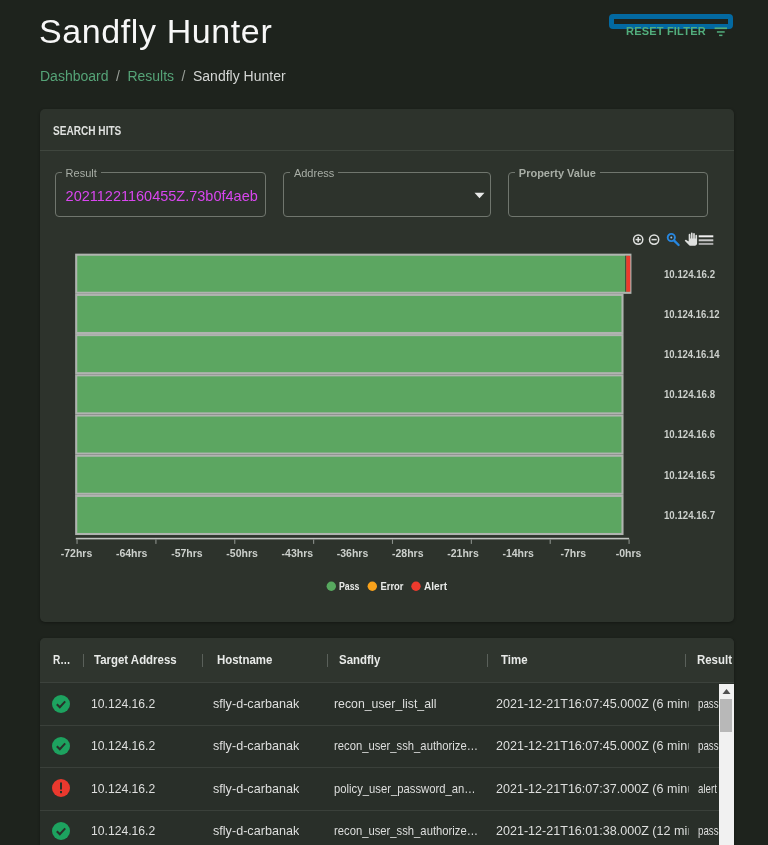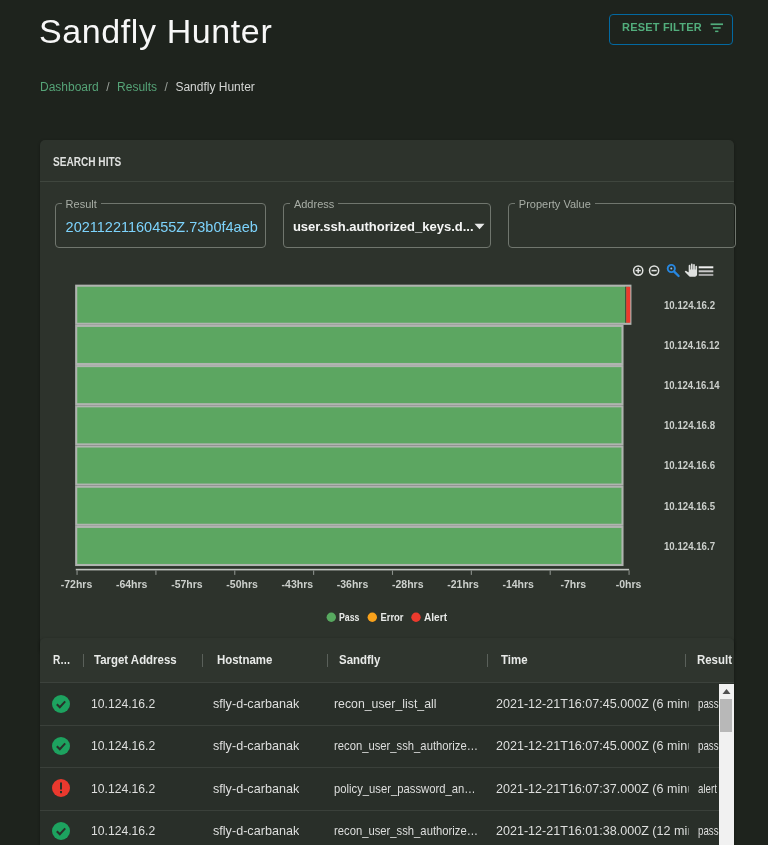--- a/index.html
+++ b/index.html
@@ -1,35 +1,35 @@
 <!DOCTYPE html>
 <html><head>
 <meta charset="utf-8">
 <style>
   html,body{margin:0;padding:0;}
   body{width:768px;height:845px;background:#1e231d;font-family:"Liberation Sans",sans-serif;overflow:hidden;position:relative;}
   .abs{position:absolute;}
   #title{left:39px;top:14px;font-size:34px;line-height:34px;color:#f7f7f7;font-weight:400;letter-spacing:0.6px;}
-  #crumbs{left:40px;top:68px;font-size:12px;line-height:16px;margin-top:11px;}
+  #crumbs{left:40px;top:68px;font-size:14px;line-height:16px;}
   #crumbs .g{color:#55a377;}
   #crumbs .sep{color:#9aa09a;margin:0 7.5px;}
   #crumbs .w{color:#d4d6d4;}
-  #resetbtn{left:609px;top:13.6px;width:124px;height:31px;border:1px solid #0369a1;border-radius:4px;box-sizing:border-box;}
+  #resetbtn{left:609px;top:13.6px;width:124px;height:15px;border:5px solid #0369a1;border-radius:4px;box-sizing:border-box;}
   #resetbtn span{position:absolute;left:12px;top:6px;color:#52ad7c;font-size:11px;font-weight:bold;letter-spacing:0.2px;}
   
-  #card1{left:40px;top:109px;width:694px;height:513px;background:#2d332c;border-radius:5px;box-shadow:0 1px 3px rgba(0,0,0,0.35);margin-top:31px;}
+  #card1{left:40px;top:109px;width:694px;height:513px;background:#2d332c;border-radius:5px;box-shadow:0 1px 3px rgba(0,0,0,0.35);}
   #card1 .hdr{position:absolute;left:0;top:0;width:100%;height:42px;border-bottom:1px solid #3f463e;box-sizing:border-box;}
   #card1 .hdr span{position:absolute;left:13px;top:16px;font-size:12px;line-height:12px;font-weight:bold;color:#dfe1df;transform:scaleX(0.84);transform-origin:0 0;}
   .field{position:absolute;height:45px;border:1px solid #70766e;border-radius:4px;box-sizing:border-box;}
   .field .lab{position:absolute;left:6px;top:-6px;font-size:11px;color:#a8aea6;background:#2d332c;padding:0 4px;line-height:12px;}
-  .field .val{position:absolute;left:10px;top:14.5px;font-size:14.5px;color:#7dd3fc;white-space:nowrap;overflow:hidden;}
+  .field .val{position:absolute;left:10px;top:14.5px;font-size:14.5px;color:#d946ef;white-space:nowrap;overflow:hidden;}
   #f1{left:14.6px;top:63px;width:211px;}
   #f2{left:242.9px;top:63px;width:208.4px;}
   #f2 .val{left:9px;top:15px;color:#f5f6f5;font-weight:bold;font-size:13px;width:181px;}
-  #f3{left:467.8px;top:63px;width:228px;}#f3 .val{font-size:15px;top:14px;}
+  #f3{left:467.8px;top:63px;width:200px;font-weight:bold;}#f3 .val{font-size:15px;top:14px;}
   
   #card2{left:40px;top:638px;width:694px;height:207px;background:#292f29;border-radius:5px 5px 0 0;overflow:hidden;box-shadow:0 1px 3px rgba(0,0,0,0.35);}
   #thead{position:absolute;left:0;top:0;width:694px;height:45px;background:#2f352e;border-bottom:1px solid #3c423c;box-sizing:border-box;}
   .th{position:absolute;top:13.5px;font-size:13px;line-height:16px;font-weight:bold;color:#e8eae8;white-space:nowrap;transform:scaleX(0.88);transform-origin:0 50%;}
   .tsep{position:absolute;top:15.5px;width:1px;height:13px;background:#5a605a;}
   .row{position:absolute;left:0;width:694px;font-size:13.5px;color:#dedfde;}
   .row .c{position:absolute;white-space:nowrap;overflow:hidden;}
   .rborder{position:absolute;left:0;width:694px;height:1px;background:#3a403a;}
 </style>
 </head>
@@ -48,21 +48,20 @@
 <div class="abs" id="card1">
   <div class="hdr">
       <span>SEARCH HITS</span>
     </div>
   <div class="field" id="f1">
       <span class="lab">Result</span>
       <span class="val">20211221160455Z.73b0f4aeb</span>
     </div>
   <div class="field" id="f2">
       <span class="lab">Address</span>
-      <span class="val">user.ssh.authorized_keys.d...</span>
     <svg width="11" height="7" viewBox="0 0 11 7" style="position:absolute;left:190.5px;top:18.5px">
         <path d="M0.5 0.8 L5.5 6.3 L10.5 0.8 Z" fill="#e9eae9"></path>
       </svg>
   </div>
   <div class="field" id="f3">
       <span class="lab">Property Value</span>
     </div>
 
   <svg class="abs" id="chart" width="694" height="471" viewBox="0 0 694 471" style="left:0;top:119px">
   <rect x="36.2" y="26.69999999999999" width="554.2" height="38.1" fill="#5ca661" stroke="#b0b4b0" stroke-width="2.1"></rect>

